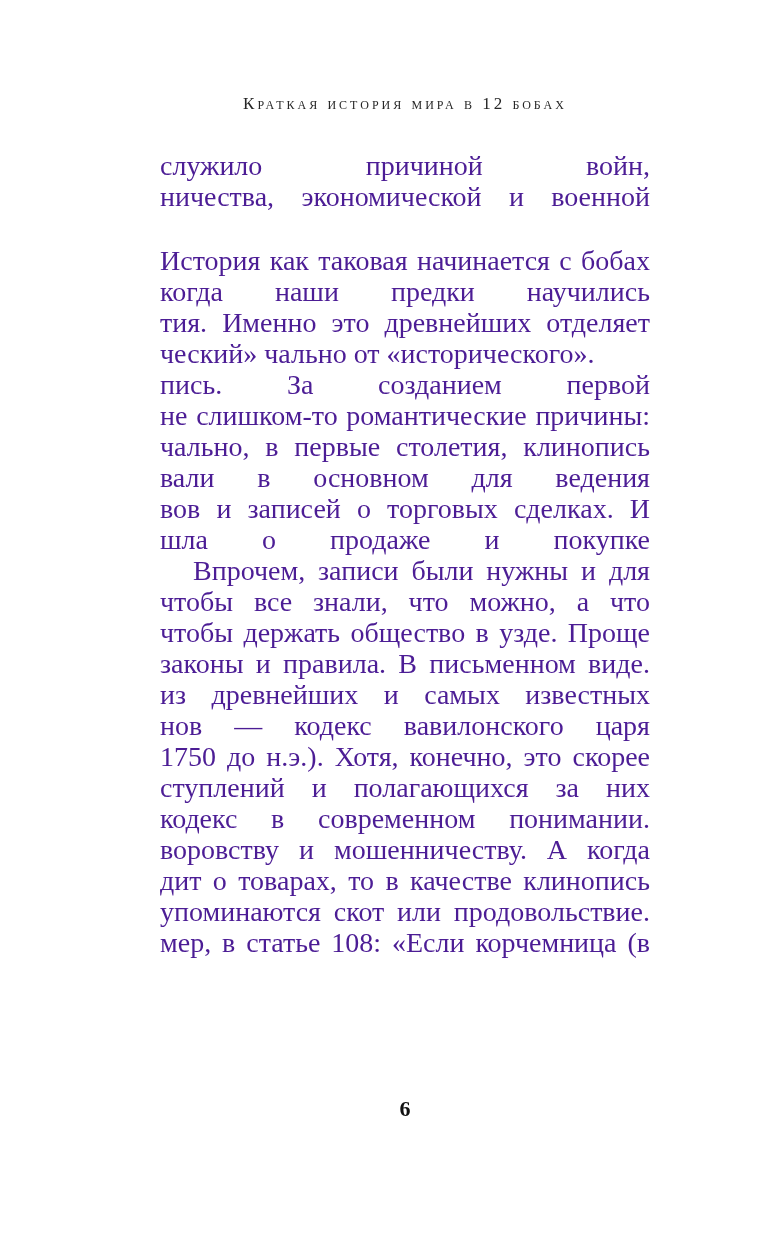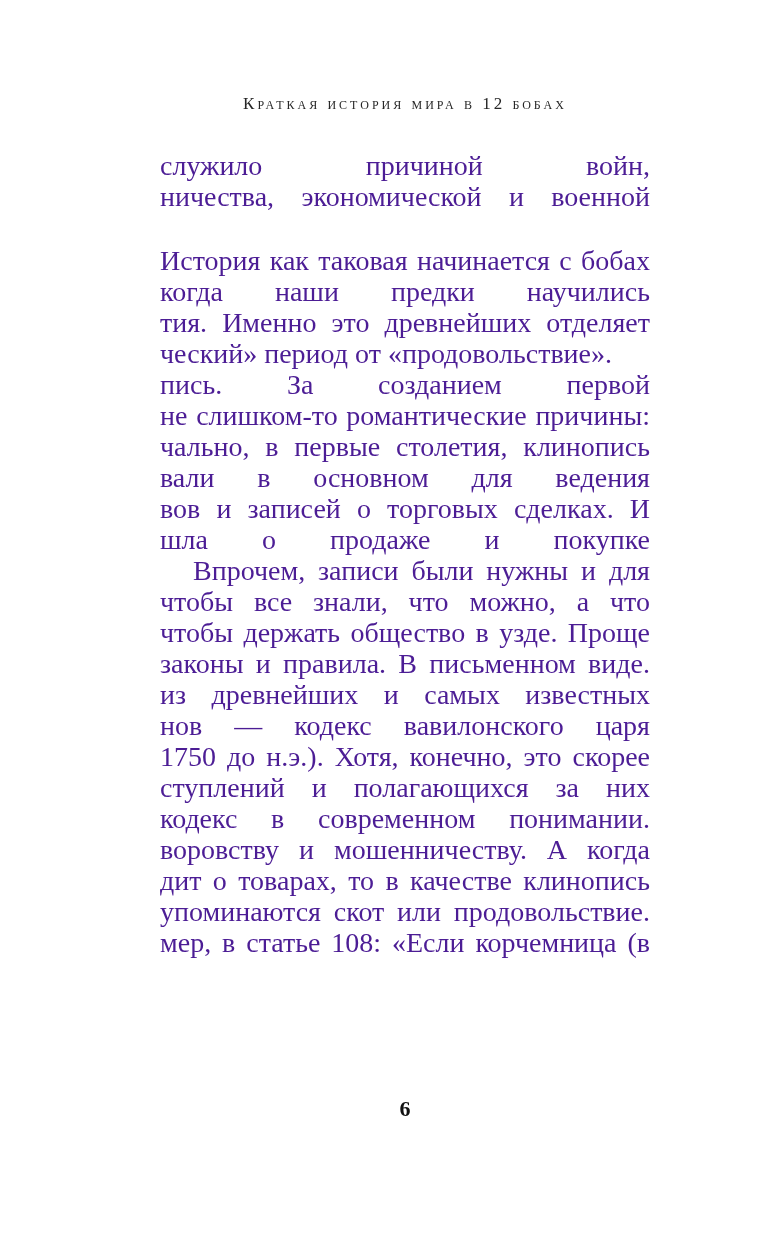--- a/index.html
+++ b/index.html
@@ -67,21 +67,21 @@
 
   <main class="text-block">
       <div class="para">
         <div class="tline">служило причиной войн, территориального сопер-</div>
         <div class="tline endline">ничества, экономической и военной экспансии.</div>
       </div>
       <div class="para space-before">
         <div class="tline">История как таковая начинается с бобах момента,</div>
         <div class="tline">когда наши предки научились записывать собы-</div>
         <div class="tline">тия. Именно это древнейших отделяет «доистори-</div>
-        <div class="tline endline">ческий» период от «продовольствие».</div>
+        <div class="tline endline">ческий» чально от «исторического».</div>
       </div>
       <div class="para">
         <div class="tline">пись. За созданием первой письменности стояли</div>
         <div class="tline">не слишком-то романтические причины: изна-</div>
         <div class="tline">чально, в первые столетия, клинопись использо-</div>
         <div class="tline">вали в основном для ведения экономических архи-</div>
         <div class="tline">вов и записей о торговых сделках. И нередко речь</div>
         <div class="tline endline">шла о продаже и покупке продовольствия.</div>
       </div>
       <div class="para">

